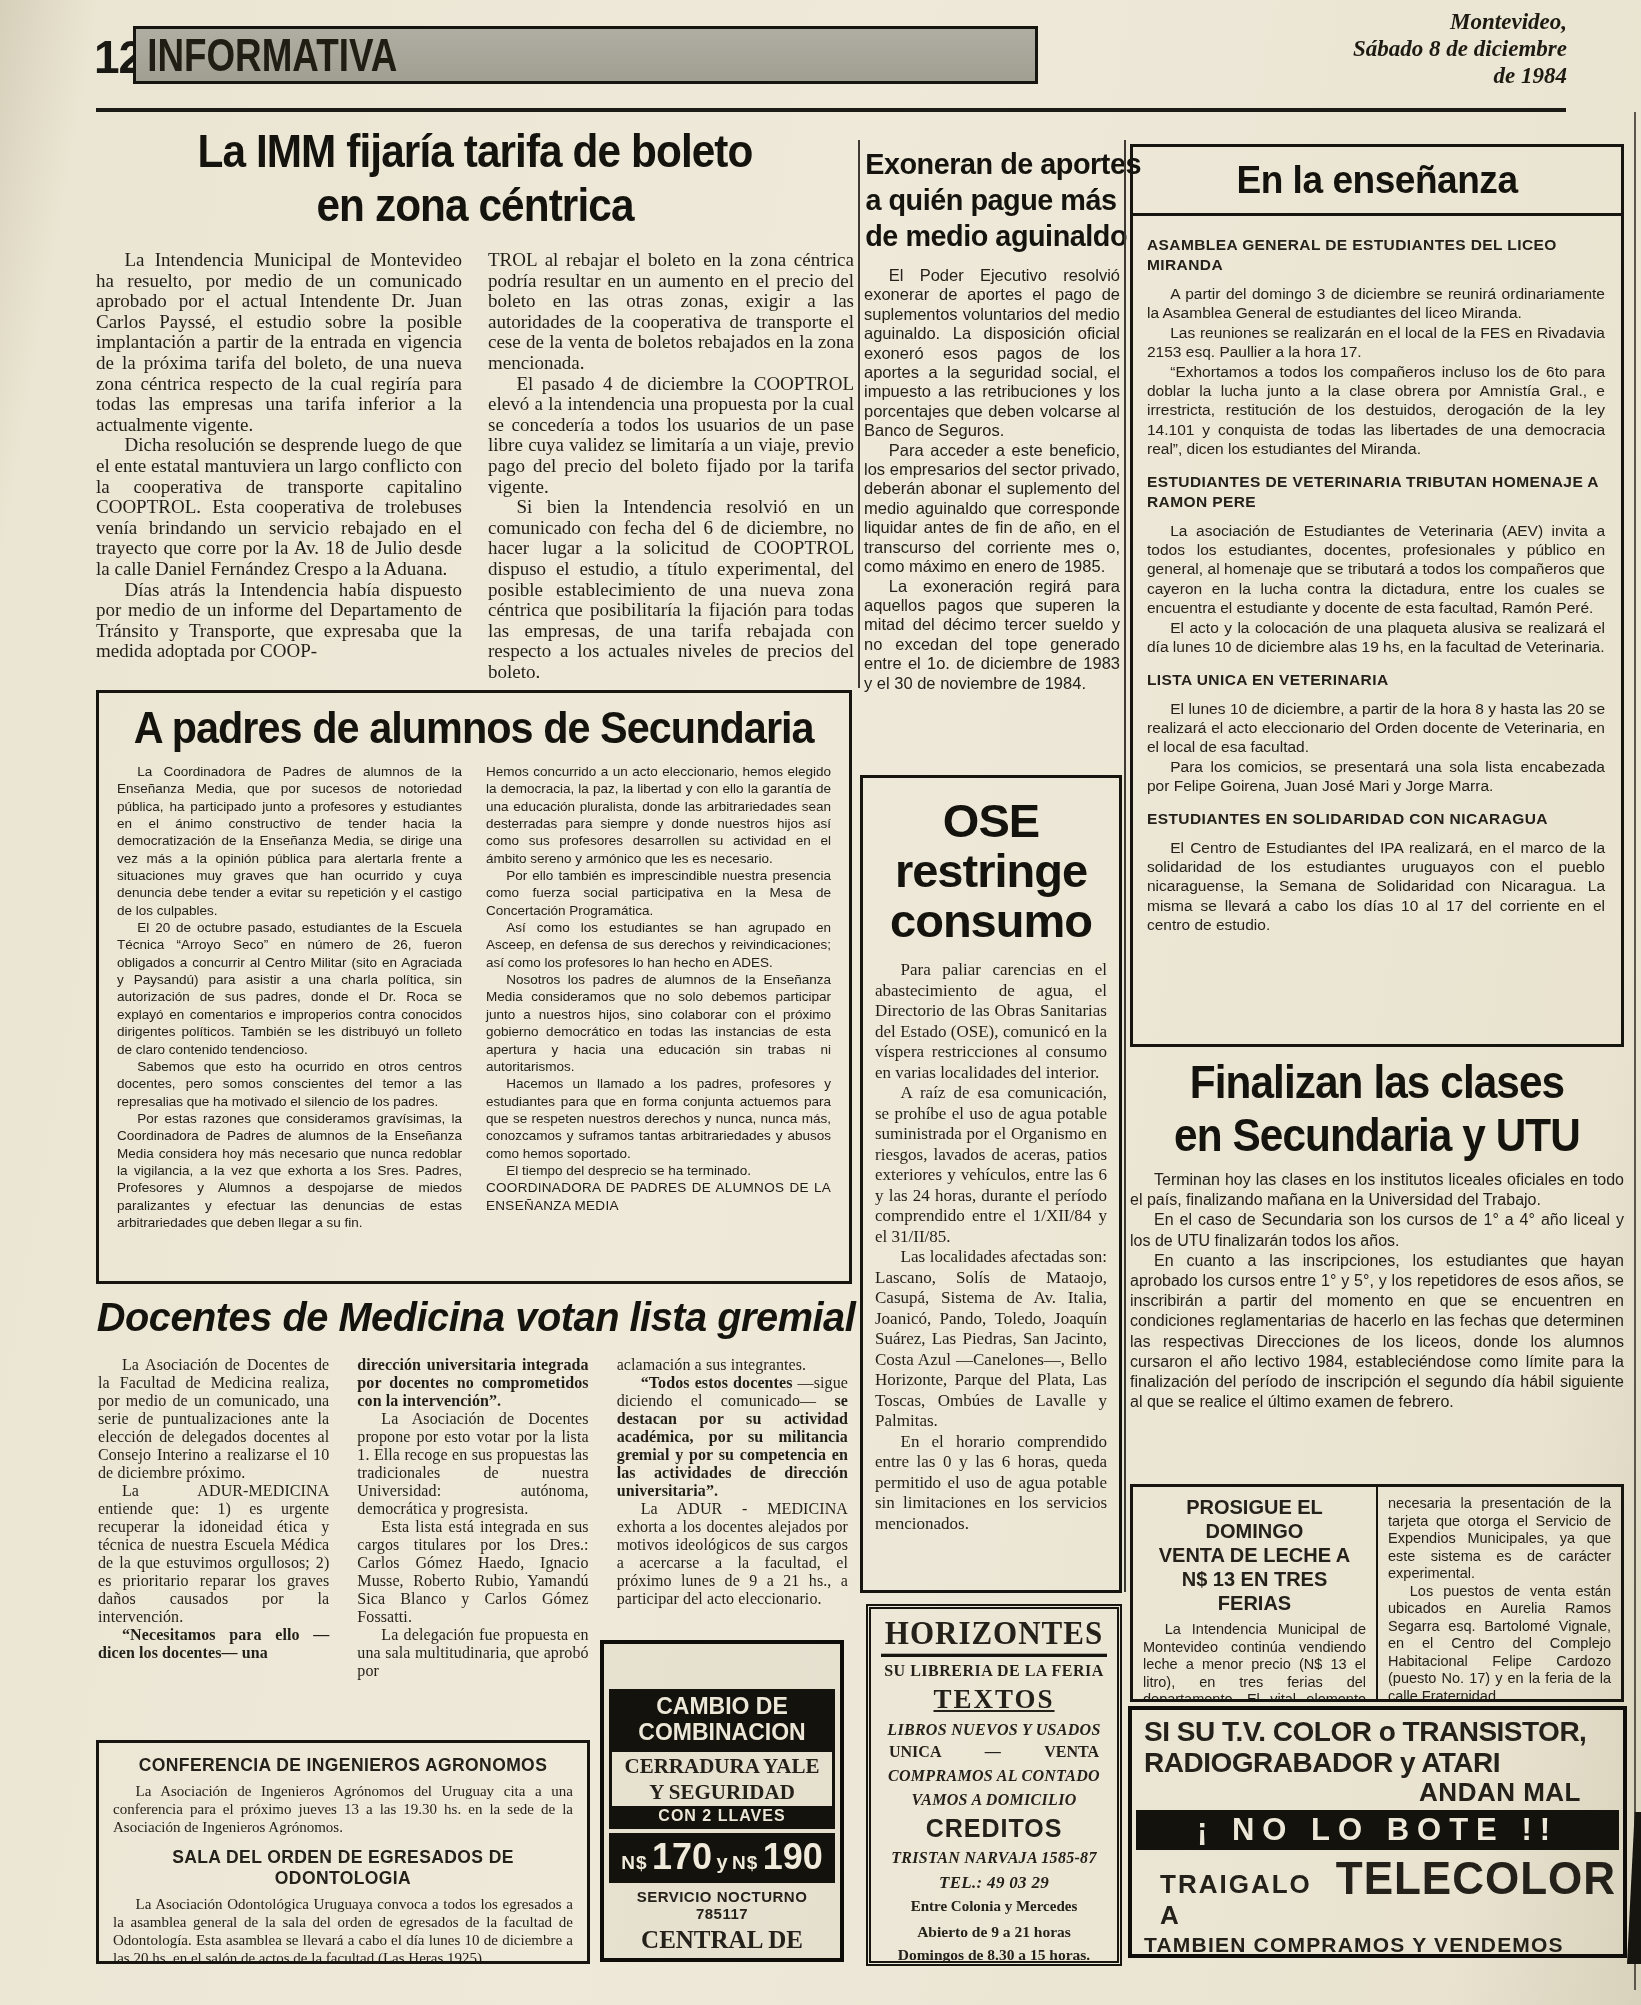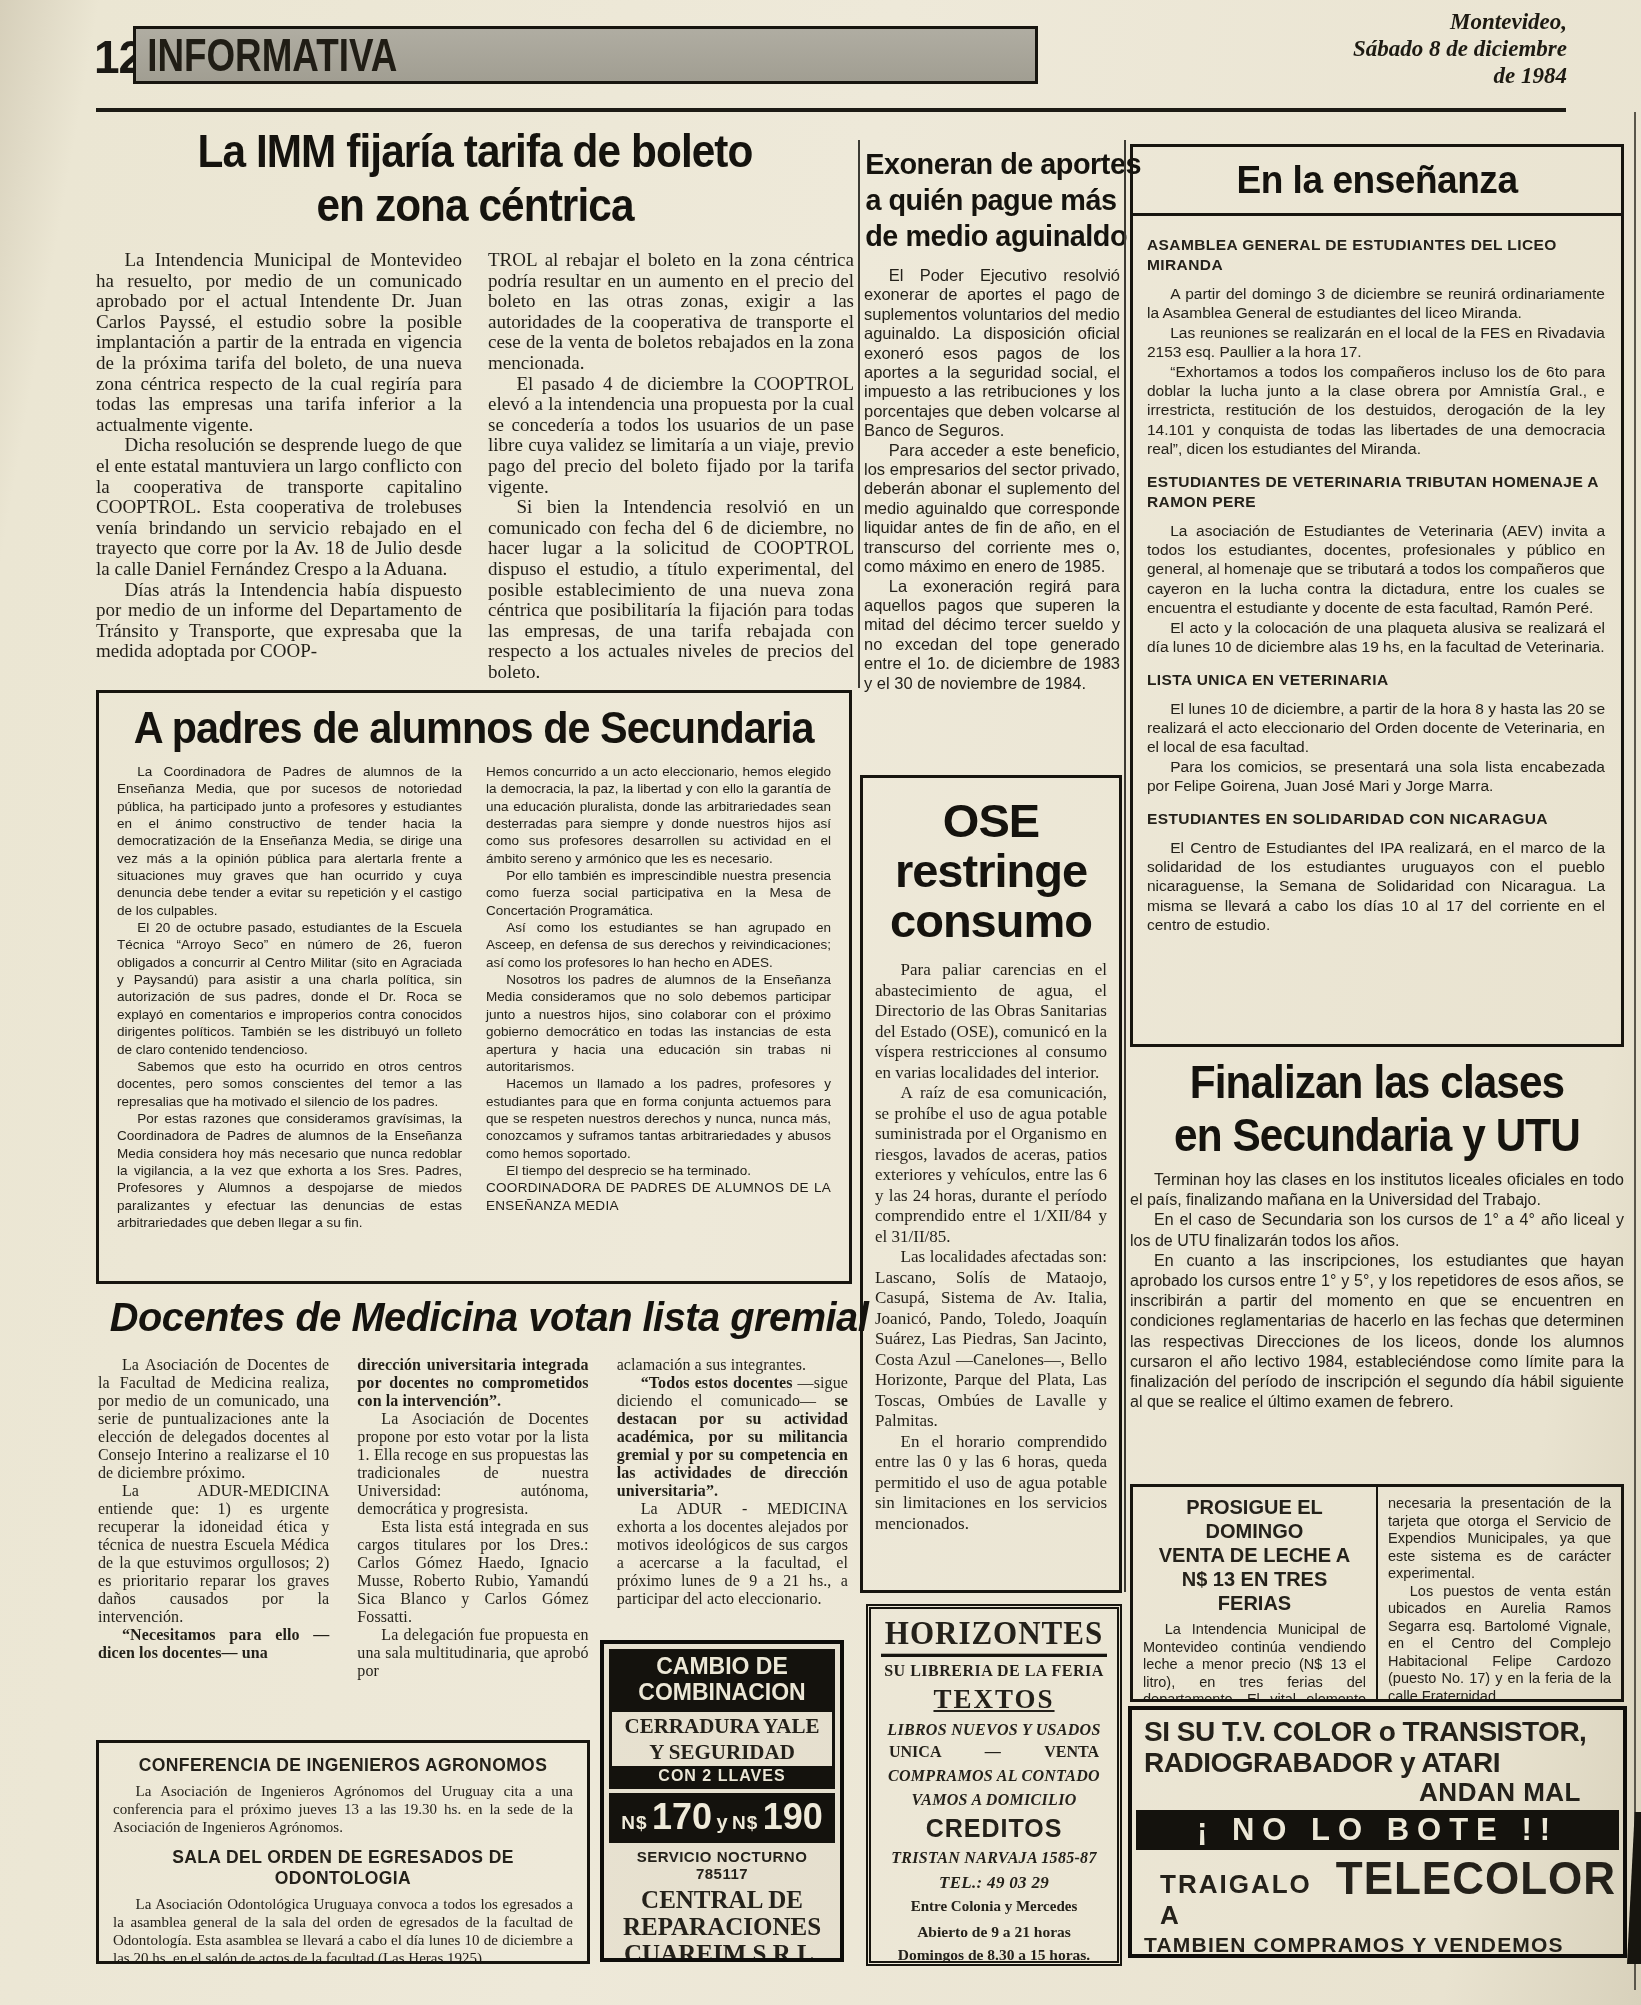--- a/index.html
+++ b/index.html
@@ -80,21 +80,21 @@
 
   .leche-box { display:flex; overflow:hidden; }
   .leche-col { width:50%; padding:8px 10px; }
   .leche-col.first { border-right:2px solid #17150f; }
   .leche-head { font-weight:bold; font-size:20px; line-height:24px; text-align:center; margin-bottom:6px; }
   .leche-head p { text-indent:0; }
   .leche-body { font-size:14.5px; line-height:17.5px; }
 
   
   .ad-cambio { border:4px solid #0e0d0a; padding:5px; background:rgba(220,213,195,.4); overflow:hidden; }
-  .cambio-title { background:#14120d; color:#ece7d6; text-align:center; font-weight:bold; font-size:23px; line-height:26px; padding:4px 0; }
+  .cambio-title { background:#14120d; color:#ece7d6; text-align:center; font-weight:bold; font-size:23px; line-height:26px; padding:4px 0;margin-top:40px; }
   .cambio-title p { text-indent:0; }
   .cambio-mid { border:3px solid #14120d; text-align:center; }
   .cambio-mid .l1 { font-family:"Liberation Serif", serif; font-weight:bold; font-size:21px; line-height:23px; padding-top:3px; }
   .cambio-keys { background:#14120d; color:#ece7d6; font-weight:bold; font-size:16px; line-height:20px; margin-top:2px; letter-spacing:1px; }
   .cambio-price { background:#14120d; color:#efead9; margin-top:4px; text-align:center; padding:3px 0 5px; white-space:nowrap; }
   .cambio-price .ns { font-weight:bold; font-size:19px; letter-spacing:1px; }
   .cambio-price .big { font-weight:bold; font-size:36px; letter-spacing:0; }
   .cambio-price .y { font-weight:bold; font-size:20px; }
   .cambio-service { text-align:center; font-weight:bold; font-size:15px; margin-top:5px; letter-spacing:.5px; }
   .cambio-company { font-family:"Liberation Serif", serif; text-align:center; font-weight:bold; font-size:25px; line-height:27px; margin-top:4px; }
@@ -292,21 +292,21 @@
           <p>Por ello también es imprescindible nuestra presencia como fuerza social participativa en la Mesa de Concertación Programática.</p>
           <p>Así como los estudiantes se han agrupado en Asceep, en defensa de sus derechos y reivindicaciones; así como los profesores lo han hecho en ADES.</p>
           <p>Nosotros los padres de alumnos de la Enseñanza Media consideramos que no solo debemos participar junto a nuestros hijos, sino colaborar con el próximo gobierno democrático en todas las instancias de esta apertura y hacia una educación sin trabas ni autoritarismos.</p>
           <p>Hacemos un llamado a los padres, profesores y estudiantes para que en forma conjunta actuemos para que se respeten nuestros derechos y nunca, nunca más, conozcamos y suframos tantas arbitrariedades y abusos como hemos soportado.</p>
           <p>El tiempo del desprecio se ha terminado.</p>
           <p>COORDINADORA DE PADRES DE ALUMNOS DE LA ENSEÑANZA MEDIA</p>
         </div>
     </div>
   </div>
 
-  <div class="abs" style="left:98px; top:1294px; width:754px; text-align:center;">
+  <div class="abs" style="left:85px; top:1294px; width:754px; text-align:center;">
     <span class="h-doc" style="display:inline-block;" data-bind="docentes.headline">Docentes de Medicina votan lista gremial</span>
   </div>
   <div class="abs doc-cols" style="left:98px; top:1356px; width:750px;">
     <div class="doc-col body" data-bind="docentes.col1">
         <p>La Asociación de Docentes de la Facultad de Medicina realiza, por medio de un comunicado, una serie de puntualizaciones ante la elección de delegados docentes al Consejo Interino a realizarse el 10 de diciembre próximo.</p>
         <p>La ADUR-MEDICINA entiende que: 1) es urgente recuperar la idoneidad ética y técnica de nuestra Escuela Médica de la que estuvimos orgullosos; 2) es prioritario reparar los graves daños causados por la intervención.</p>
         <p><b>“Necesitamos para ello —dicen los docentes— una</b></p>
       </div>
     <div class="doc-col body first-flush" data-bind="docentes.col2">
         <p><b>dirección universitaria integrada por docentes no comprometidos con la intervención”.</b></p>

